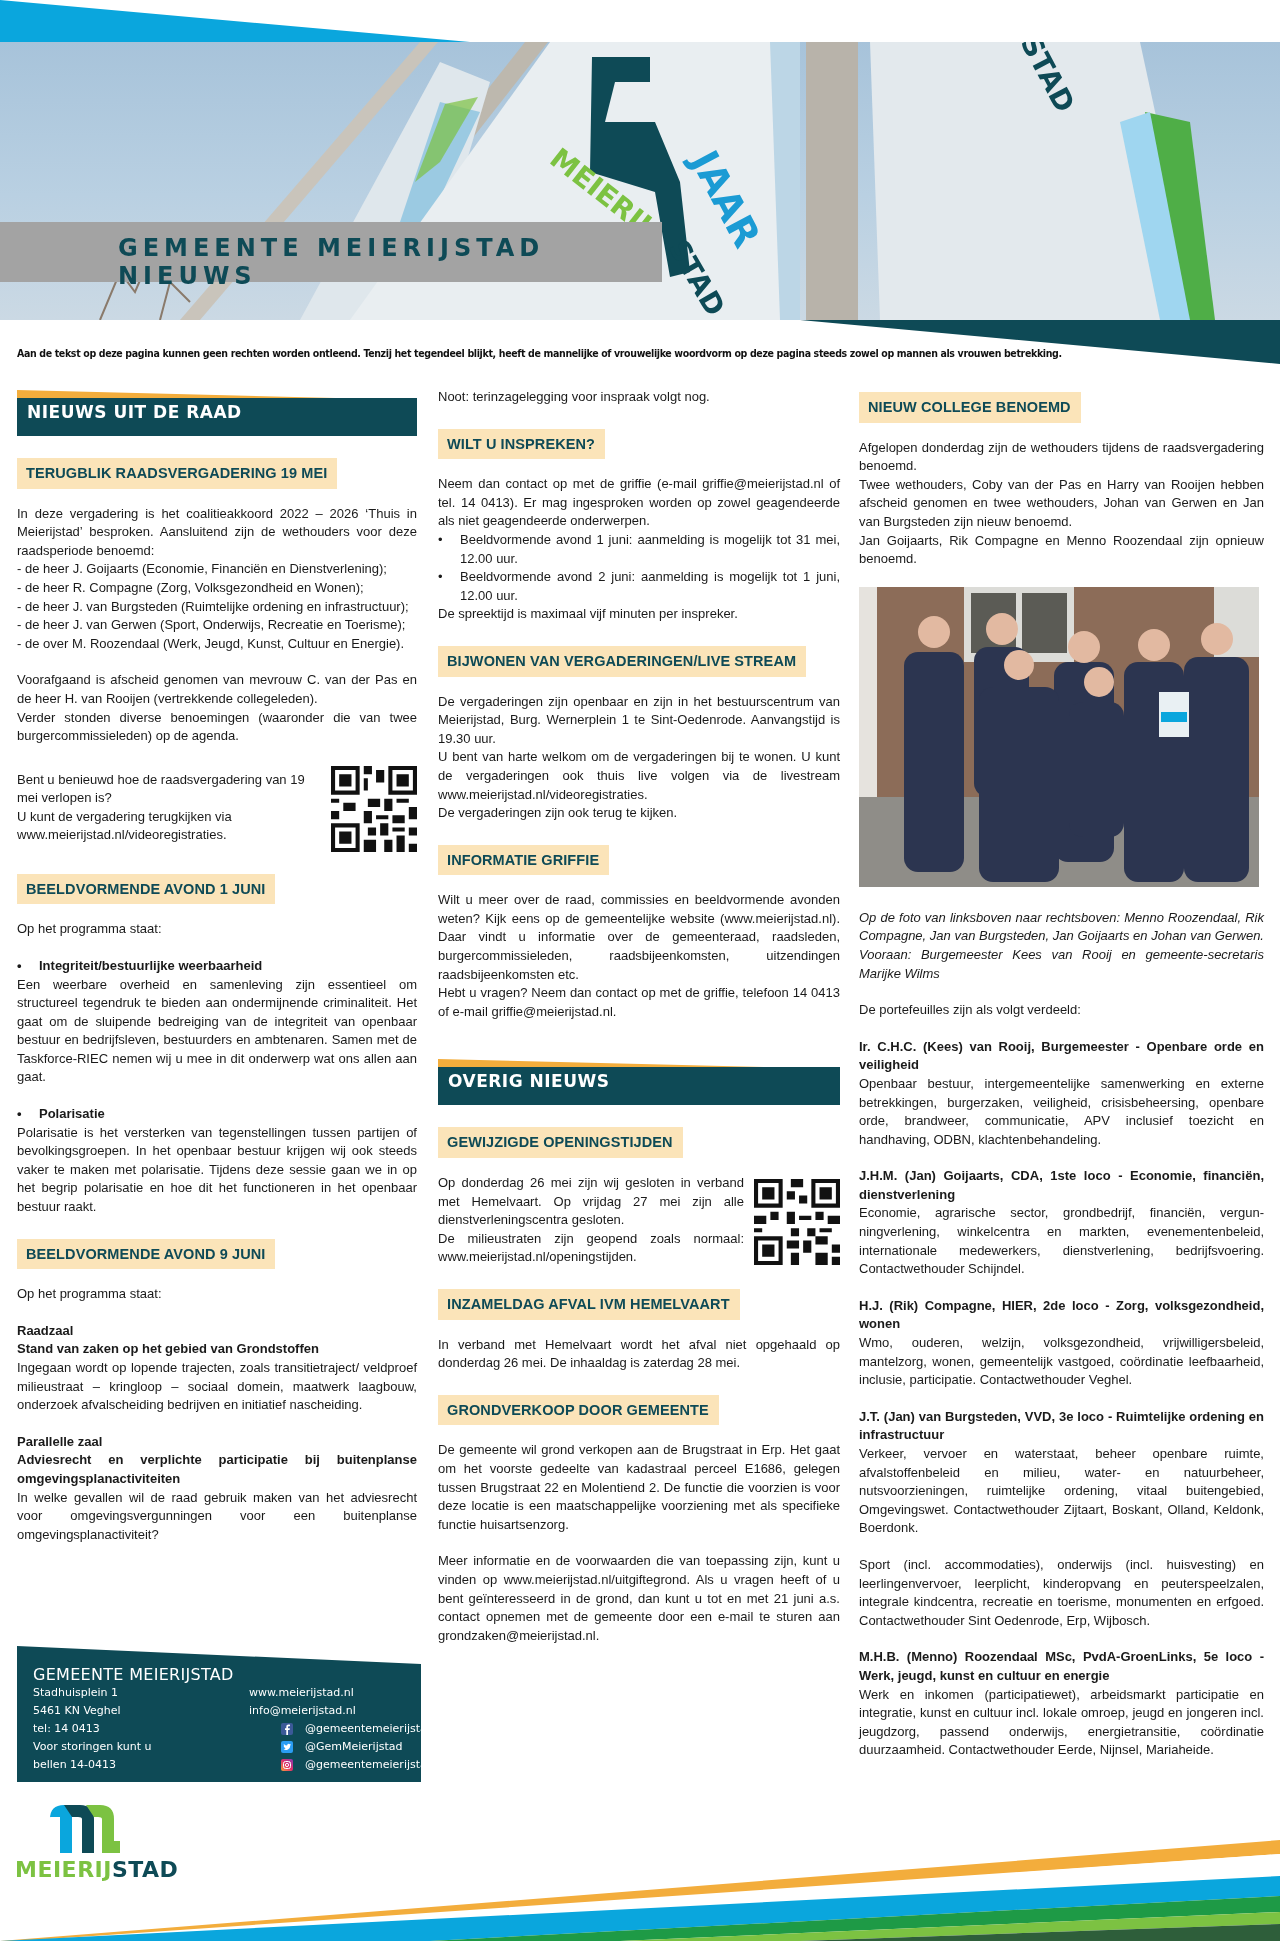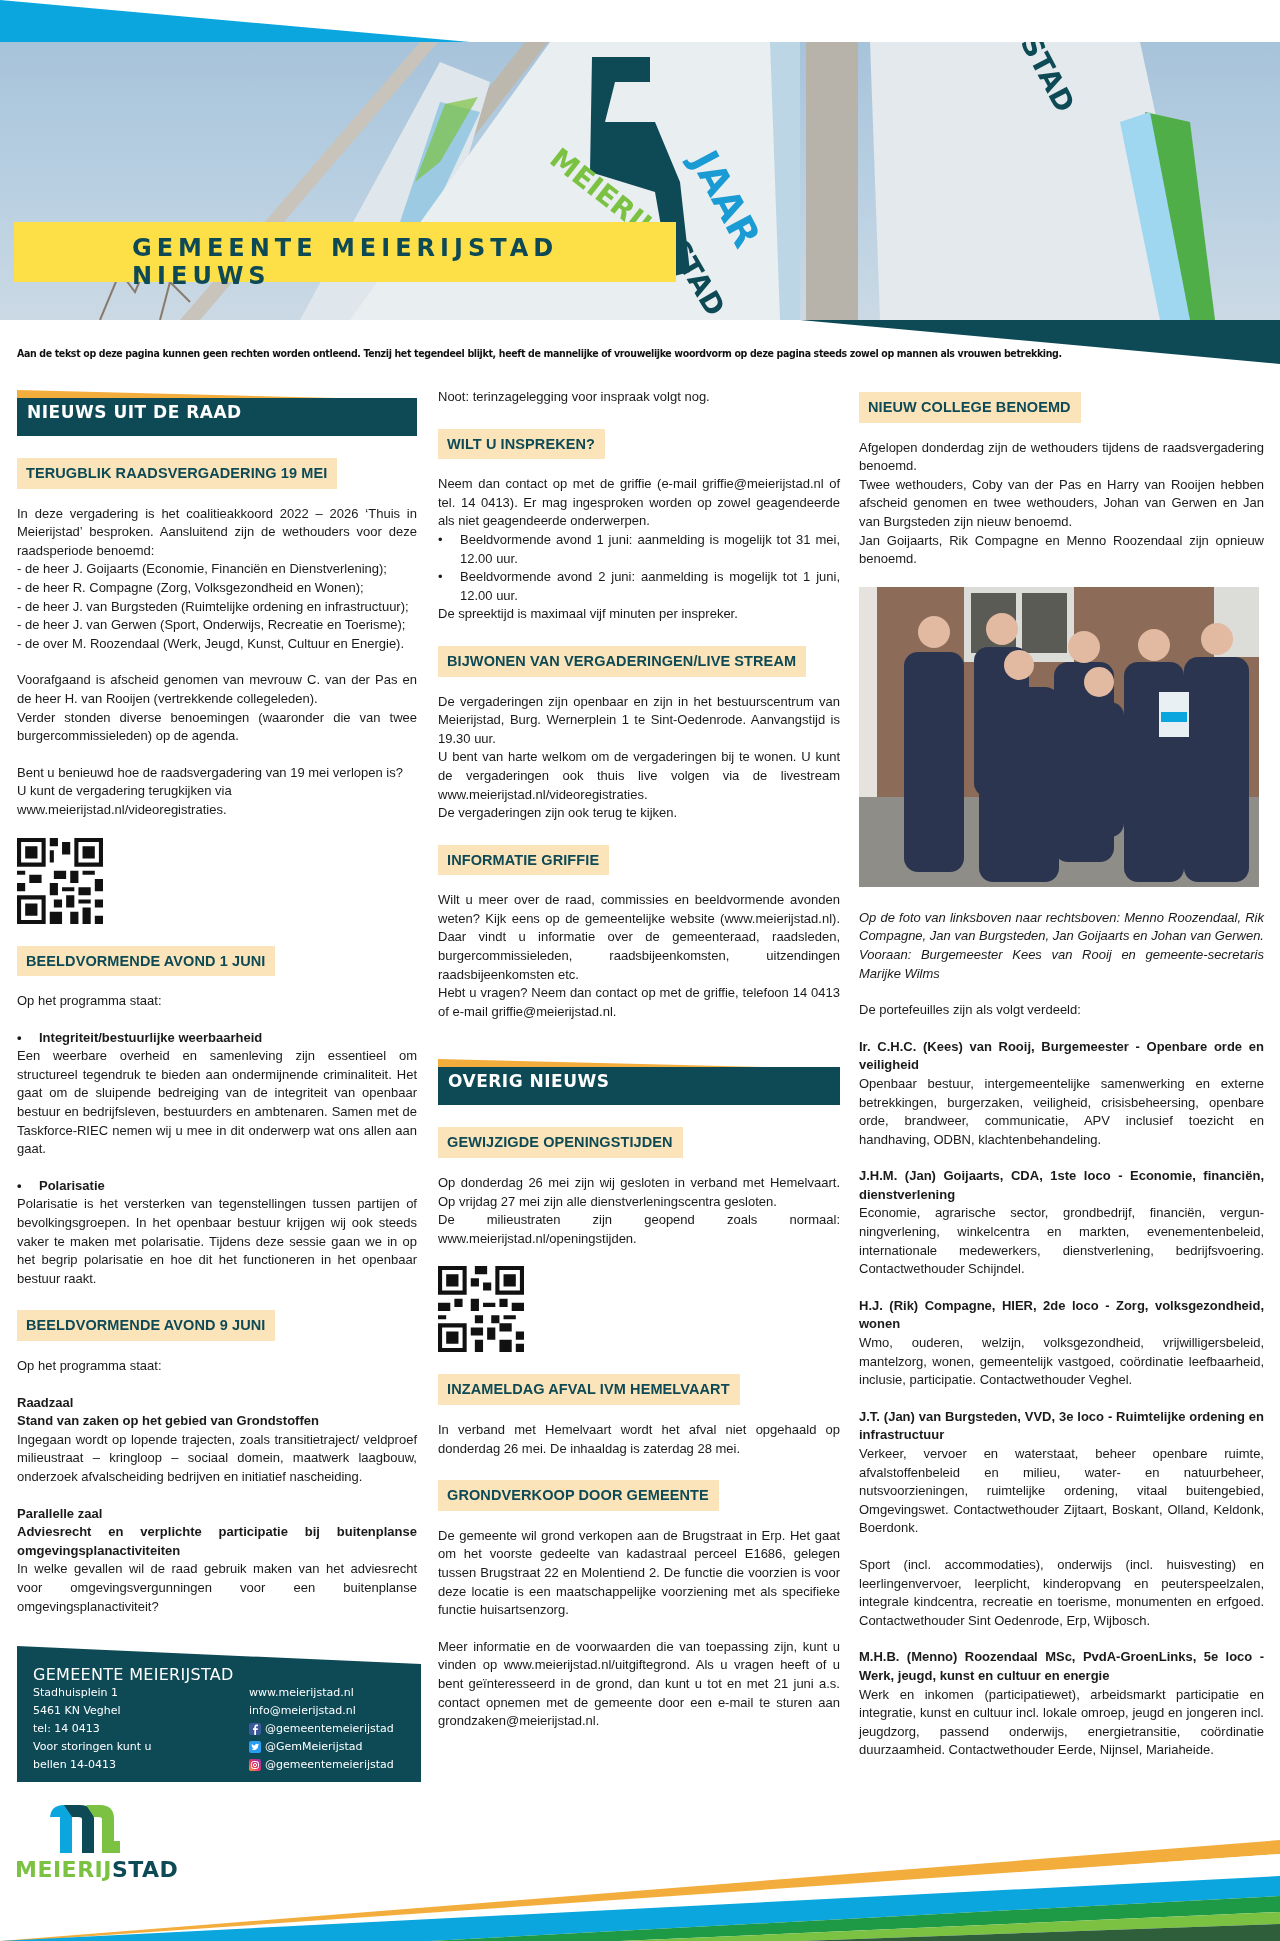--- a/index.html
+++ b/index.html
@@ -5,21 +5,21 @@
   * { box-sizing: border-box; margin: 0; padding: 0; }
   body { width: 1280px; height: 1941px; background: #ffffff; position: relative; overflow: hidden;
          font-family: "Liberation Sans", sans-serif; color: #1a1a1a; }
   .abs { position: absolute; }
 
   
   .hdr-top-tri { left: 0; top: 0; width: 1280px; height: 42px; }
   .hero { left: 0; top: 42px; width: 1280px; height: 278px; overflow: hidden;
           background: linear-gradient(180deg, #a7c3da 0%, #b9d0e2 55%, #cbd9e4 100%); }
   .hero svg { position: absolute; left: 0; top: 0; }
-  .hero-banner { left: 0; top: 222px; width: 662px; height: 60px; background: #fde047; margin-left: 14px; }
+  .hero-banner { left: 0; top: 222px; width: 662px; height: 60px; background: #a3a3a3; }
   .hero-title { position: absolute; left: 118px; top: 12px; font-family: "DejaVu Sans", sans-serif;
           font-weight: bold; font-size: 24px; letter-spacing: 5px; color: #0e4a56; }
   .hdr-bottom-tri { left: 0; top: 320px; width: 1280px; height: 44px; }
   .disclaimer { left: 17px; top: 347px; width: 1250px; font-size: 10.5px; font-weight: bold; color: #111;
           letter-spacing: -0.35px; white-space: nowrap; font-family: "DejaVu Sans Condensed", "DejaVu Sans", sans-serif; font-stretch: condensed; }
 
   
   .col { position: absolute; top: 388px; font-size: 13px; line-height: 18.6px; text-align: justify; }
   .col-1 { left: 17px; width: 400px; }
   .col-2 { left: 438px; width: 402px; }
@@ -39,35 +39,35 @@
   .dash-list { list-style: none; }
   .dash-list li { padding-left: 8px; text-indent: -8px; }
   .bullet-list { list-style: none; }
   .bullet-list li { position: relative; padding-left: 22px; }
   .bullet-list li::before { content: "•"; position: absolute; left: 0; top: 0; }
   .bold { font-weight: bold; }
   .italic { font-style: italic; }
   .bullet-bold { position: relative; padding-left: 22px; font-weight: bold; }
   .bullet-bold::before { content: "•"; position: absolute; left: 0; }
 
-  .qr-wrap { display: flex; align-items: flex-start; gap: 16px; flex-direction: column; }
+  .qr-wrap { display: flex; align-items: center; gap: 10px; }
   .qr-wrap .txt { flex: 1; text-align: left; }
   .qr { width: 86px; height: 86px; flex: none; margin-top: 2px; }
 
   .photo { width: 400px; height: 300px; margin: 18px 0 22px 0; position: relative; overflow: hidden;
            background: linear-gradient(180deg, #8a6d5a 0%, #7b6253 60%, #9b9892 78%, #7f7e7a 100%); }
 
   
   .contact { left: 17px; top: 1646px; width: 404px; height: 136px; }
   .contact-inner { position: absolute; left: 0; top: 0; width: 404px; height: 136px; }
   .contact-text { position: absolute; font-family: "DejaVu Sans", sans-serif; color: #fff; font-size: 11px; line-height: 18px; }
   .contact-left { left: 16px; top: 20px; }
   .contact-right { left: 232px; top: 38px; }
   .contact-title { font-size: 16px; font-weight: normal; letter-spacing: 0.3px; }
-  .social-row { display: flex; align-items: center; gap: 4px; }
+  .social-row { display: flex; align-items: center; gap: 12px; margin-left: 32px; }
   .soc-ico { width: 12px; height: 12px; border-radius: 2px; display: inline-block; position: relative; }
 
   .logo { left: 15px; top: 1805px; width: 140px; height: 80px; }
   .logo-word { position: absolute; left: 0; top: 52px; font-family: "DejaVu Sans", sans-serif; font-weight: bold;
          font-size: 22px; letter-spacing: 0.5px; text-align: right; }
   .bottom-band { left: 0; top: 1840px; width: 1280px; height: 101px; }
 </style>
 </head>
 <body>
 

